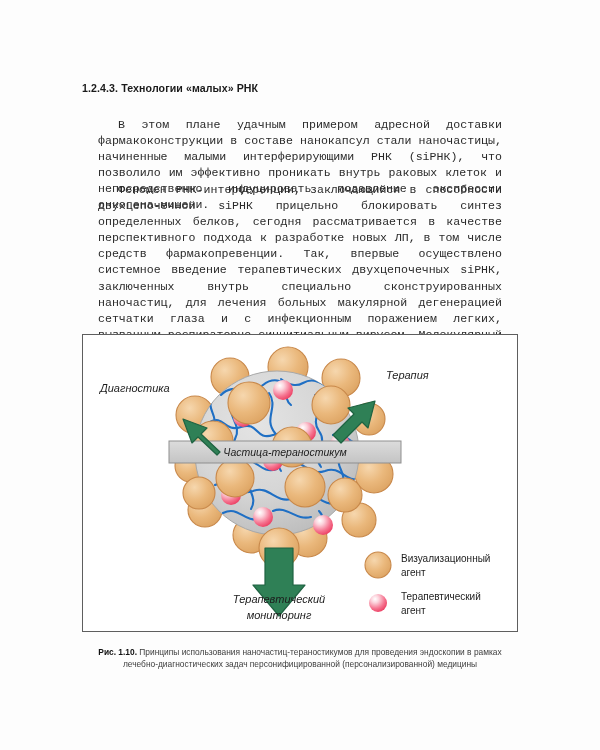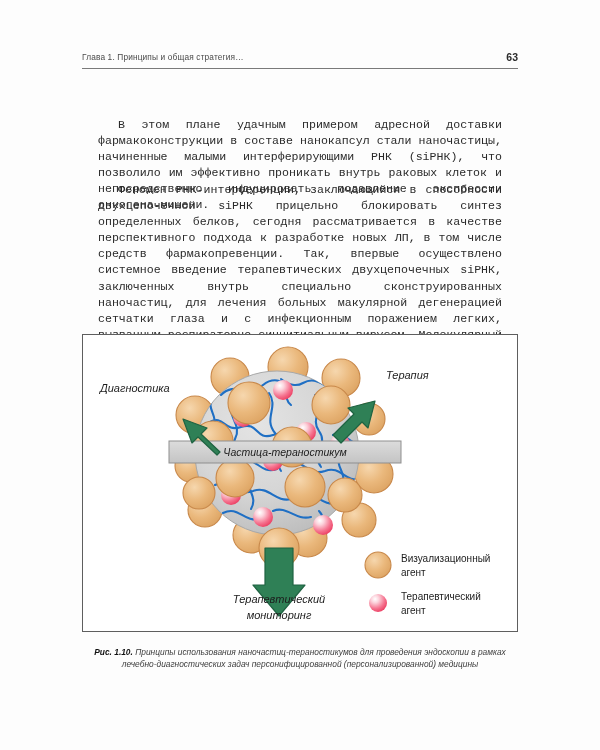--- a/index.html
+++ b/index.html
@@ -119,21 +119,21 @@
     position: absolute;
     left: 82px;
     top: 646px;
     width: 436px;
     font-family: "Liberation Sans", sans-serif;
     font-size: 8.4px;
     line-height: 12.2px;
     color: #3d3d3d;
     text-align: center;
   }
-  .caption .cap-body { text-align: justify; -moz-text-align-last: center; text-align-last: center; font-style: italic; }
+  .caption .cap-body { text-align: justify; -moz-text-align-last: center; text-align-last: center; }
   .caption b { color: #111; font-weight: bold; }
 
   .fig-label {
     font-family: "Liberation Sans", sans-serif;
     font-style: italic;
     font-size: 11px;
     fill: #1c1c1c;
   }
   .legend-label {
     font-family: "Liberation Sans", sans-serif;
@@ -145,26 +145,22 @@
     font-style: italic;
     font-size: 10.5px;
     fill: #1c1c1c;
   }
 </style>
 </head>
 <body>
 
 <div class="page">
 
-  <div class="header">
-    <div class="header-title">Глава 1. Принципы и общая стратегия…</div>
-    <div class="header-page">63</div>
-    <div class="header-rule"></div>
-  </div>
-
+
+  <div class="section-heading">1.2.4.3. Технологии «малых» РНК</div>
 
   <div class="body-text para1">
     <p>В этом плане удачным примером адресной доставки фармакоконструкции в составе нанокапсул стали наночастицы, начиненные малыми интерферирующими РНК (siРНК), что позволило им эффективно проникать внутрь раковых клеток и непосредственно индуцировать подавление экспрессии онкогена-мишени.</p>
   </div>
 
   <div class="body-text para2">
     <p>Феномен РНК-интерференции, заключающийся в способности двухцепочечной siРНК прицельно блокировать синтез определенных белков, сегодня рассматривается в качестве перспективного подхода к разработке новых ЛП, в том числе средств фармакопревенции. Так, впервые осуществлено системное введение терапевтических двухцепочечных siРНК, заключенных внутрь специально сконструированных наночастиц, для лечения больных макулярной дегенерацией сетчатки глаза и с инфекционным поражением легких, вызванным респираторно-синцитиальным вирусом. Молекулярный маркер на по-</p>
   </div>
 
   <div class="figure-frame">

